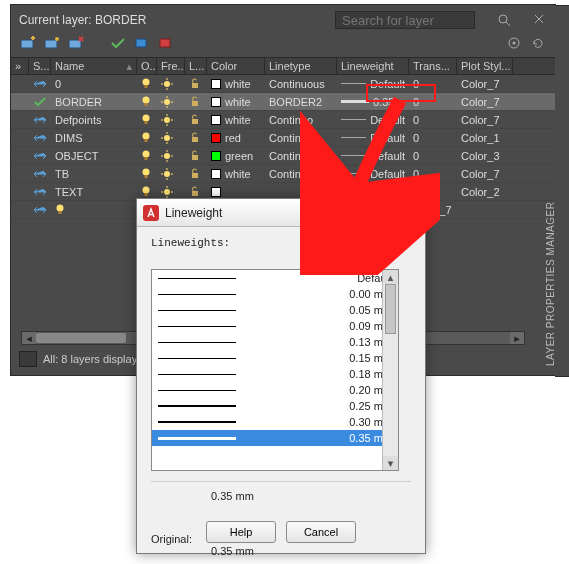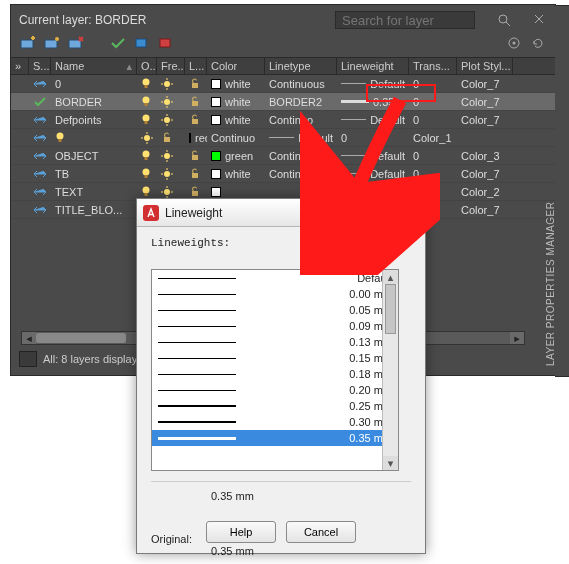--- a/index.html
+++ b/index.html
@@ -285,20 +285,21 @@
           <div>0</div>
           <div>Color_7</div>
         </div>
         <div class="grow">
           <div></div>
           <div>
             <svg width="14" height="10">
               <path d="M1 5 L13 5 L10 2 M13 5 L10 8 M1 5 L4 2 M1 5 L4 8" stroke="#5aa0d8" fill="#5aa0d8"></path>
             </svg>
           </div>
+          <div>DIMS</div>
           <div>
             <svg width="10" height="12">
               <circle cx="5" cy="4" r="3.5" fill="#ffe070"></circle>
               <rect x="3.5" y="7" width="3" height="3" fill="#b08030"></rect>
             </svg>
           </div>
           <div>
             <svg width="12" height="12">
               <circle cx="6" cy="6" r="3" fill="#ffe070"></circle>
               <g stroke="#ffe070">
@@ -434,21 +435,20 @@
           <div></div>
           <div>Color_2</div>
         </div>
         <div class="grow">
           <div></div>
           <div>
             <svg width="14" height="10">
               <path d="M1 5 L13 5 L10 2 M13 5 L10 8 M1 5 L4 2 M1 5 L4 8" stroke="#5aa0d8" fill="#5aa0d8"></path>
             </svg>
           </div>
-          <div>TITLE_BLO...</div>
           <div>
             <svg width="10" height="12">
               <circle cx="5" cy="4" r="3.5" fill="#ffe070"></circle>
               <rect x="3.5" y="7" width="3" height="3" fill="#b08030"></rect>
             </svg>
           </div>
           <div>
             <svg width="12" height="12">
               <circle cx="6" cy="6" r="3" fill="#ffe070"></circle>
               <g stroke="#ffe070">

